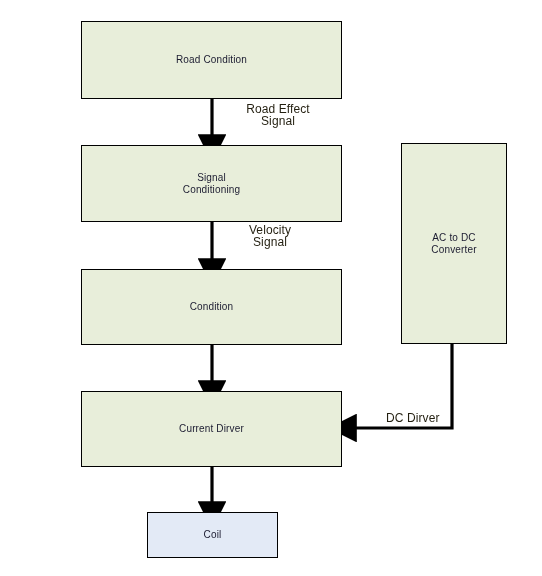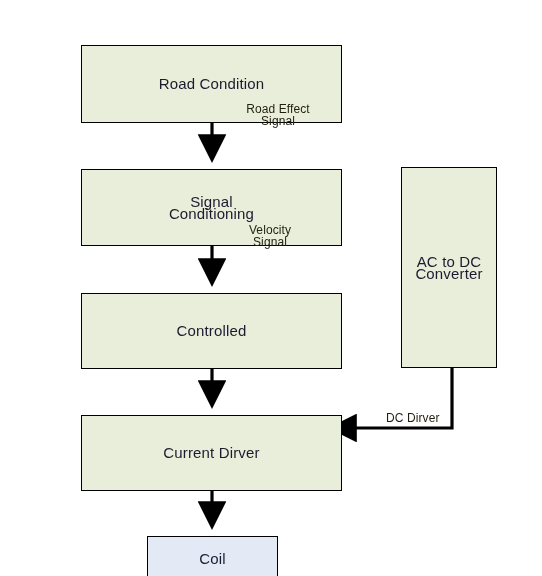--- a/index.html
+++ b/index.html
@@ -18,25 +18,24 @@
     overflow: hidden;
   }
   .node {
     position: absolute;
     box-sizing: border-box;
     border: 1.5px solid #000000;
     display: flex;
     align-items: center;
     justify-content: center;
     text-align: center;
-    font-size: 15px;
+    font-size: 10px;
     line-height: 12px;
     color: #1b1b30;
     letter-spacing: 0.15px;
-    margin-top: 24px;
   }
   .node.green { background: #e8eeda; }
   .node.blue  { background: #e3eaf6; }
 
   .node-label {
     display: block;
     white-space: pre-line;
   }
 
   .edge-label {
@@ -94,32 +93,32 @@
   <div class="node green" style="left:81px; top:21px; width:261px; height:78px;">
     <span class="node-label">Road Condition</span>
   </div>
 
   <div class="node green" style="left:81px; top:145px; width:261px; height:77px;">
     <span class="node-label">Signal
 Conditioning</span>
   </div>
 
   <div class="node green" style="left:81px; top:269px; width:261px; height:76px;">
-    <span class="node-label">Controlled</span>
+    <span class="node-label">Condition</span>
   </div>
 
   <div class="node blue" style="left:147px; top:512px; width:131px; height:46px;">
     <span class="node-label">Coil</span>
   </div>
 
   <div class="node green" style="left:81px; top:391px; width:261px; height:76px;">
     <span class="node-label">Current Dirver</span>
   </div>
 
-  <div class="node green" style="left:401px; top:143px; width:96px; height:201px;text-align:center;">
+  <div class="node green" style="left:401px; top:143px; width:106px; height:201px;text-align:center;">
     <span class="node-label">AC to DC
 Converter</span>
   </div>
 
   <div class="edge-label" style="left:218px; top:103px; width:120px; text-align:center;">Road Effect
 Signal</div>
 
   <div class="edge-label" style="left:218px; top:224px; width:104px; text-align:center;">Velocity
 Signal</div>
 

